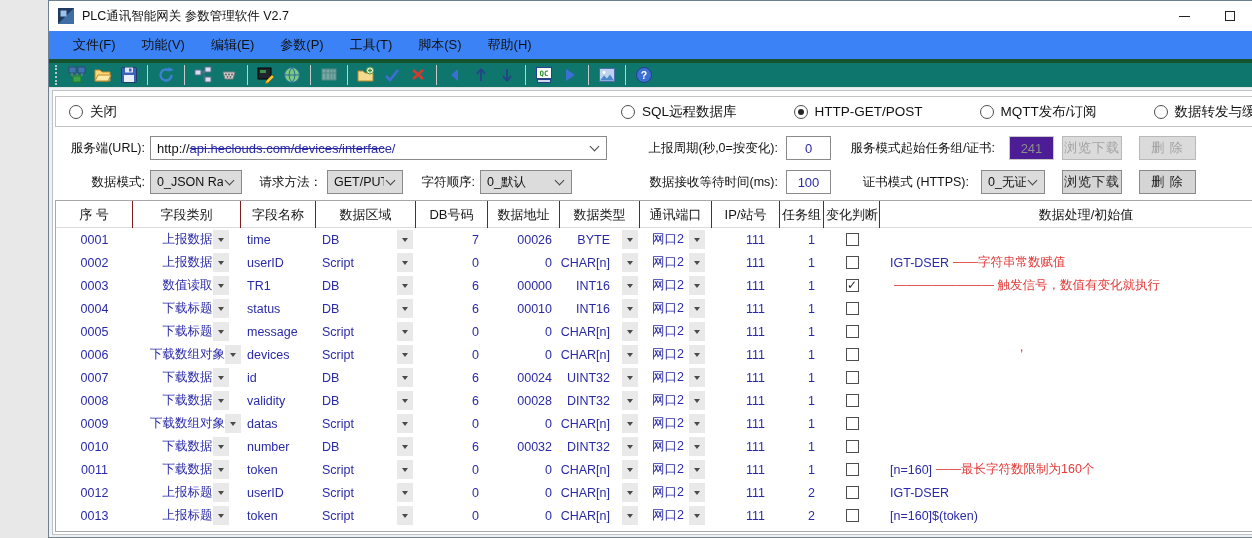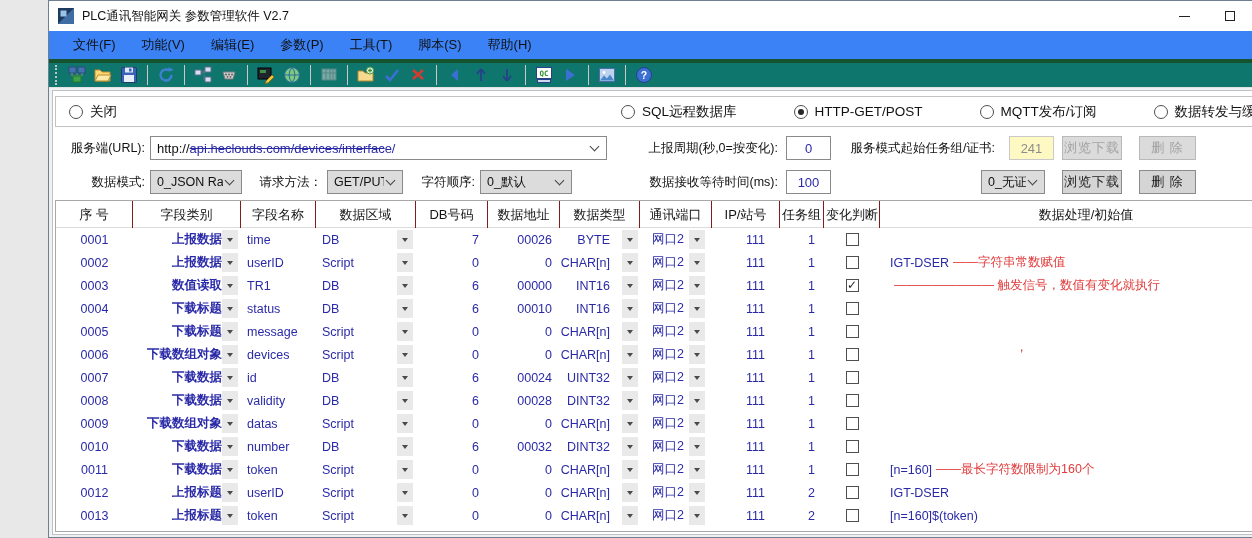--- a/index.html
+++ b/index.html
@@ -43,21 +43,21 @@
   .radio-circle { width:14px; height:14px; border:1px solid #4e4e4e; border-radius:50%;
                   display:flex; align-items:center; justify-content:center; background:#fff; }
   .radio-circle.sel::after { content:""; width:6px; height:6px; border-radius:50%; background:#262626; }
 
   
   .form-zone { position:absolute; top:39px; left:0; right:0; height:72px; font-size:12.5px; }
   .fz { position:absolute; height:24px; display:flex; align-items:center; }
   .flabel { justify-content:flex-end; color:#111; white-space:nowrap; }
   .input { border:1px solid #8a8a8a; background:#fff; justify-content:center;
            color:#2a2aa8; font-size:13px; }
-  .input.disabled { background:#fef9c3; border-color:#c9c9c9; color:#8d8d8d; }
+  .input.disabled { background:#4c1d95; border-color:#c9c9c9; color:#8d8d8d; }
   .combo { border:1px solid #8a8a8a; background:#dcdcdc; color:#111;
            display:flex; align-items:center; padding:0 6px; }
   .combo .cval { flex:1; white-space:nowrap; overflow:hidden; }
   .combo.white { background:#fff; }
   .chev { width:12px; height:12px; display:flex; align-items:center; justify-content:center; flex:0 0 auto; }
   .chev::before { content:""; width:6px; height:6px; border-right:1.3px solid #444;
                   border-bottom:1.3px solid #444; transform:rotate(45deg); margin-top:-3px; }
   .url-text { flex:1; white-space:nowrap; overflow:hidden; font-size:13px; }
   .u-pre { color:#111; }
   .u-strike { color:#2a2aa8; text-decoration:line-through; }
@@ -71,21 +71,21 @@
                 border:1px solid #a8a8a8; background:#fff; overflow:hidden;
                 --cols:77px 108px 75px 100px 72px 72px 80px 72px 68px 44px 56px minmax(0,1fr); }
   .g-row { display:grid; grid-template-columns:var(--cols); align-items:center; }
   .thead { height:27px; border-bottom:1px solid #dcdcdc; }
   .th { font-size:13px; color:#141414; text-align:center; padding:0 2px; white-space:nowrap;
         height:27px; line-height:27px; border-right:1px solid #7f1d1d; overflow:hidden; }
   .th:last-child { border-right:none; }
   .tr { height:23px; font-size:12.5px; color:#2a2aa8; }
   .cell { display:flex; align-items:center; height:23px; white-space:nowrap; overflow:visible; }
   .c-seq { justify-content:center; }
-  .c-cat { padding-left:20px; padding-right:3px; justify-content:flex-end;font-weight:bold; }
+  .c-cat { padding-left:20px; padding-right:3px; justify-content:center; }
   .c-field { padding-left:6px; }
   .c-area { padding-left:6px; padding-right:3px; justify-content:space-between; }
   .c-db { justify-content:flex-end; padding-right:9px; }
   .c-addr { justify-content:flex-end; padding-right:8px; }
   .c-dtype { justify-content:flex-end; padding-right:2px; gap:12px; }
   .c-port { padding-left:12px; gap:5px; }
   .c-ip { justify-content:flex-end; padding-right:15px; }
   .c-group { justify-content:flex-end; padding-right:9px; }
   .c-check { justify-content:center; }
   .c-val { padding-left:10px; position:relative; }
@@ -338,20 +338,21 @@
         <span class="cval">GET/PUT</span>
         <span class="chev"></span>
       </div>
       <div class="fz flabel" style="top:40px;left:360px;width:62px">字符顺序:</div>
       <div class="fz combo" style="top:40px;left:427px;width:92px">
         <span class="cval">0_默认</span>
         <span class="chev"></span>
       </div>
       <div class="fz flabel" style="top:40px;left:588px;width:137px">数据接收等待时间(ms):</div>
       <div class="fz input" style="top:40px;left:733px;width:45px">100</div>
+      <div class="fz flabel" style="top:40px;left:788px;width:128px">证书模式 (HTTPS):</div>
       <div class="fz combo" style="top:40px;left:928px;width:64px">
         <span class="cval">0_无证书</span>
         <span class="chev"></span>
       </div>
       <div class="fz btn" style="top:40px;left:1009px;width:60px">浏览下载</div>
       <div class="fz btn" style="top:40px;left:1086px;width:57px">删 除</div>
     </div>
 
     <div class="table-wrap">
       <div class="g-row thead" id="thead">

